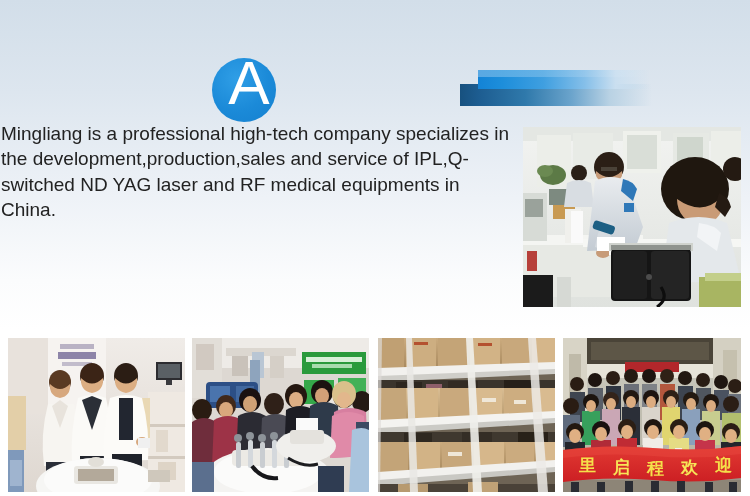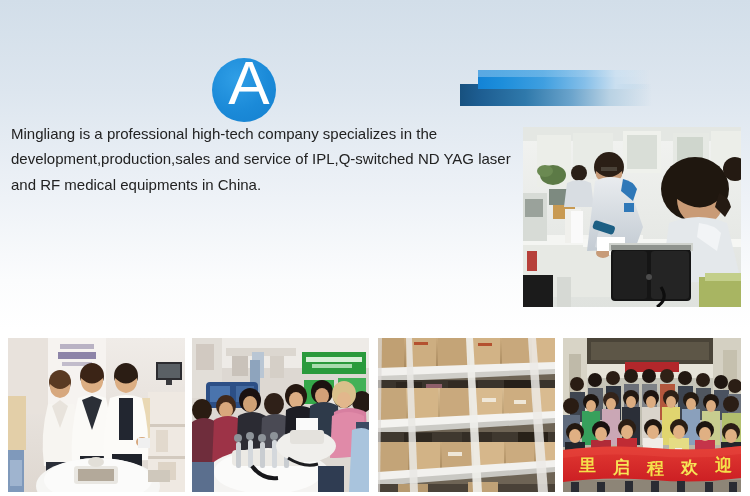--- a/index.html
+++ b/index.html
@@ -80,23 +80,23 @@
   .bar-upper-shine {
     position: absolute;
     left: 478px; top: 48px;
     width: 172px; height: 7px;
     background: linear-gradient(to right, rgba(255,255,255,0.30) 0%, rgba(255,255,255,0.18) 45%, rgba(255,255,255,0) 100%);
   }
 
   
   .copy {
     position: absolute;
-    left: 11px; top: 121px;
+    left: 1px; top: 121px;
     width: 508px;
-    font-size: 15px;
+    font-size: 19px;
     line-height: 25.4px;
     color: #222222;
   }
   .copy p { margin: 0; }
 
   
   .photo {
     position: absolute;
     overflow: hidden;
     background: #cfcfcf;

